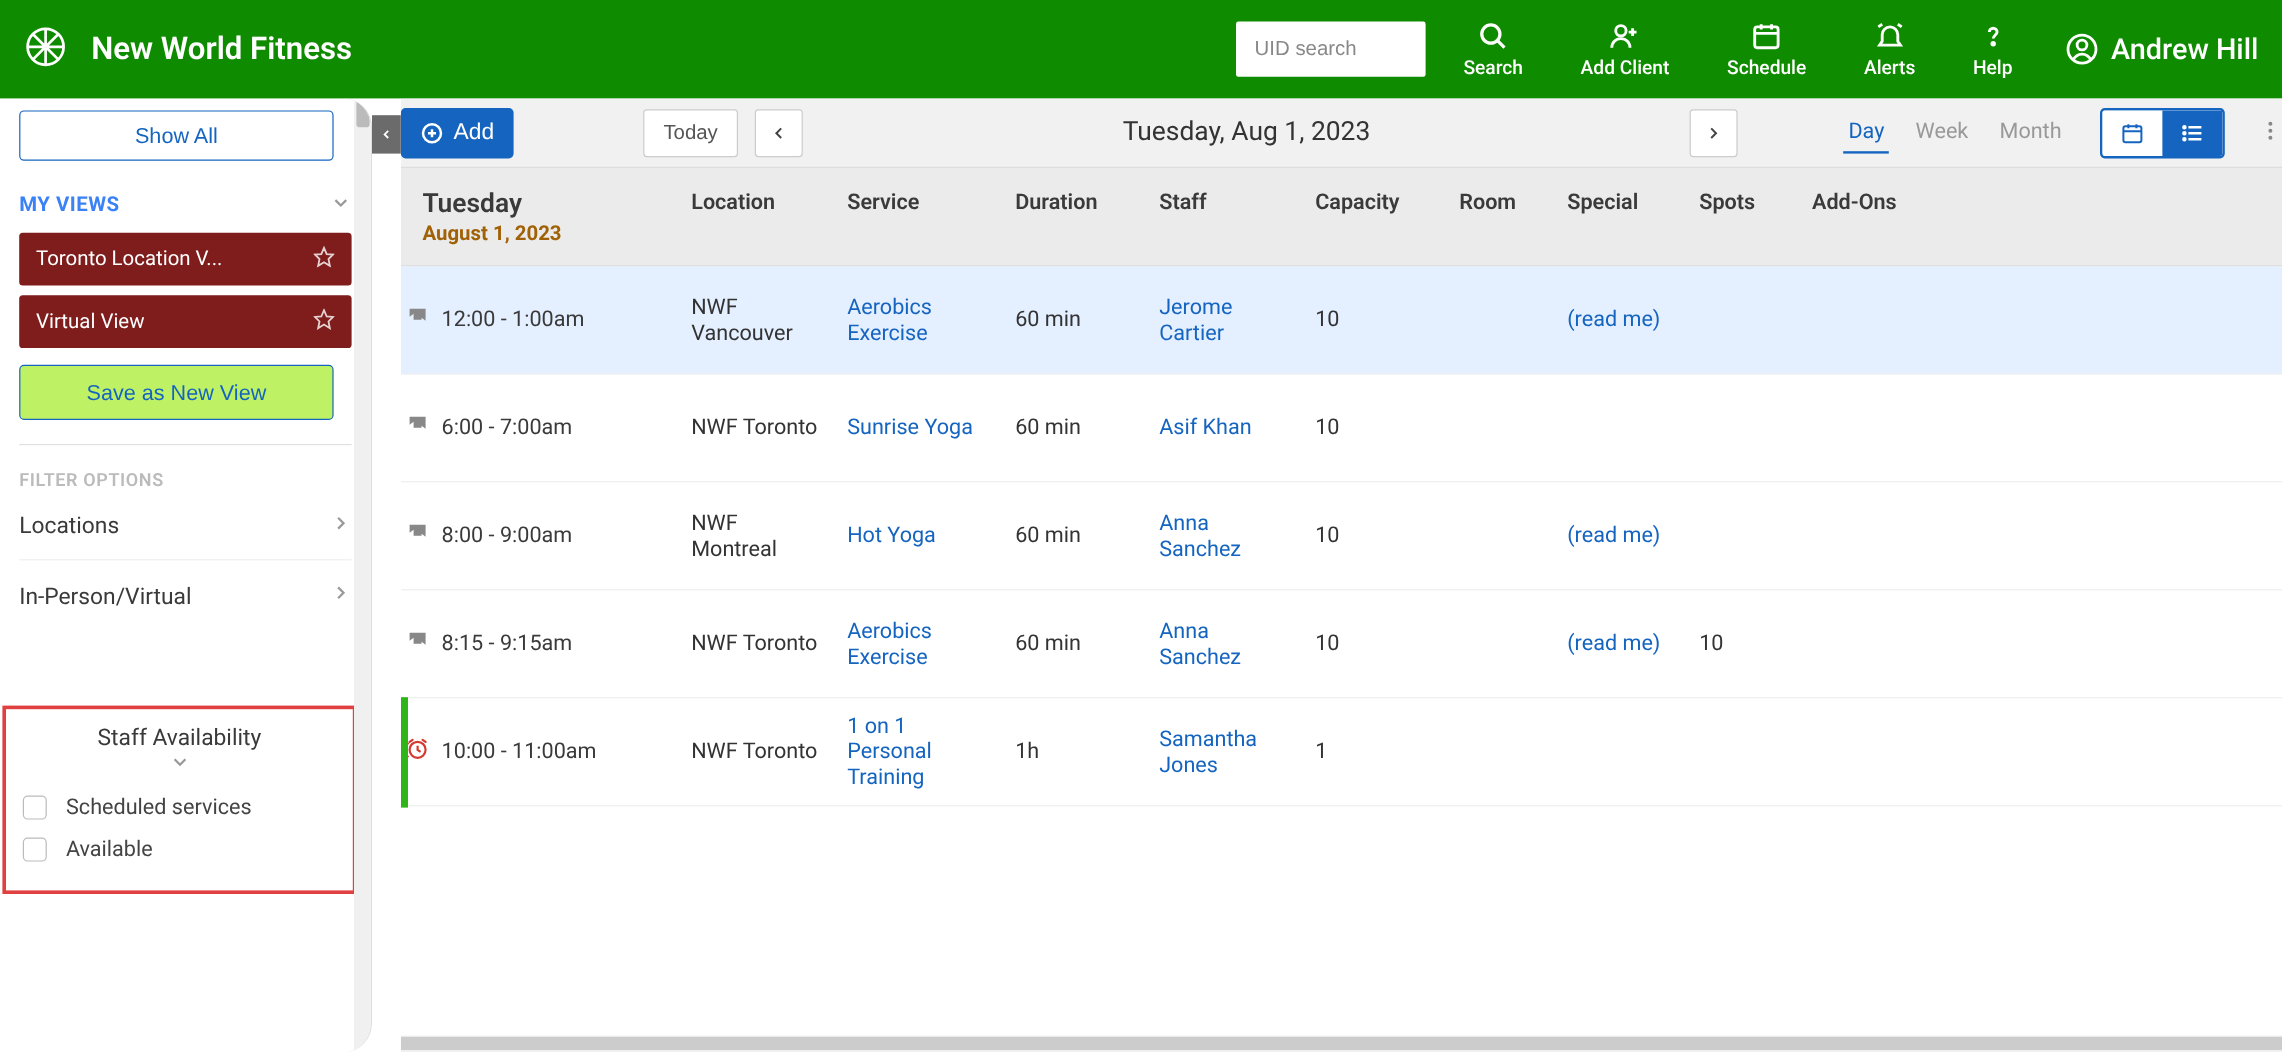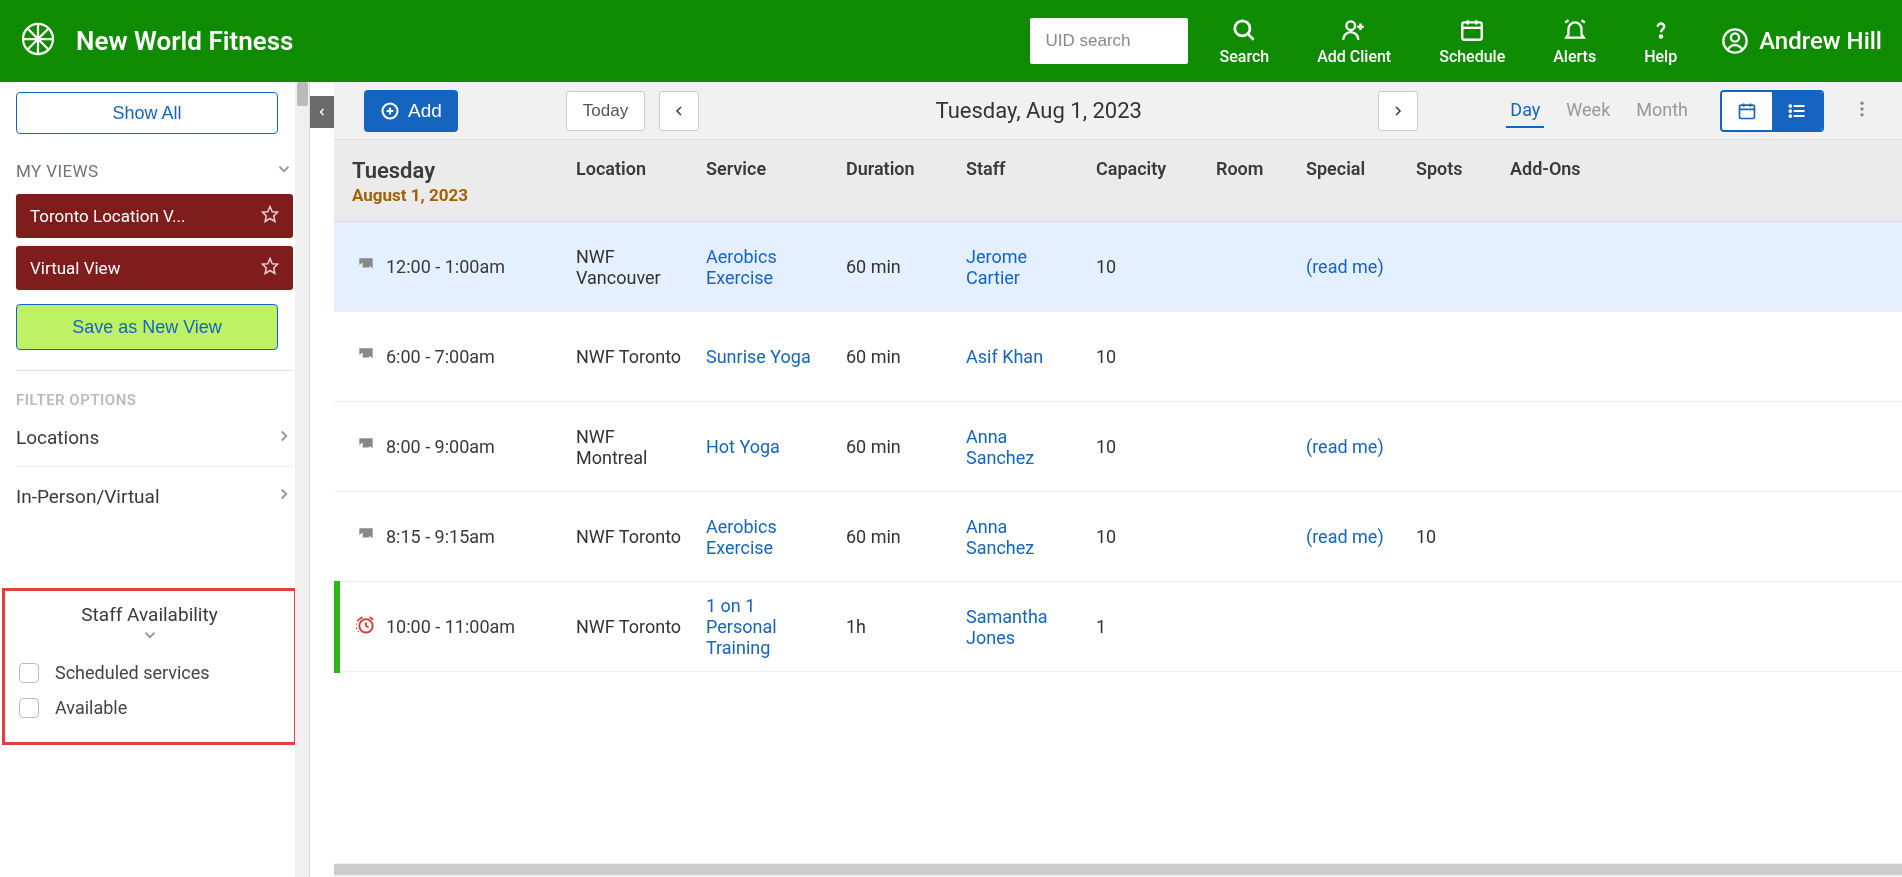--- a/index.html
+++ b/index.html
@@ -15,28 +15,28 @@
   .header-nav { display: flex; align-items: flex-end; gap: 40px; margin-left: 28px; }
   .nav-item { display: flex; flex-direction: column; align-items: center; gap: 4px; cursor: pointer; font-size: 16px; font-weight: 500; padding: 6px 4px; }
   .nav-item svg { width: 26px; height: 26px; }
   .user-wrap { display: flex; align-items: center; gap: 10px; margin-left: 40px; cursor: pointer; }
   .user-wrap svg { width: 28px; height: 28px; }
   .user-name { font-size: 24px; font-weight: 500; }
 
   
   .workspace { display: flex; height: calc(100vh - 82px); position: relative; }
 
-  .sidebar { width: 310px; border-right: 1px solid #ddd; padding: 10px 16px 0 16px; overflow: hidden; position: relative; }
+  .sidebar { width: 310px; border-right: 1px solid #ddd; padding: 10px 16px 0 16px; overflow: hidden; position: relative; border-radius: 24px; }
   .sidebar-scroll { position: absolute; right: 0; top: 0; width: 14px; height: 100%; background: #f0f0f0; }
   .sidebar-thumb { position: absolute; right: 1px; top: 0; width: 11px; height: 24px; background: #bbb; border-radius: 2px; }
 
   .show-all-btn { width: 262px; height: 42px; border: 1px solid #1565c0; color: #1565c0; background: #fff; font-size: 18px; border-radius: 4px; cursor: pointer; }
 
   .section-head { display: flex; align-items: center; justify-content: space-between; margin-top: 26px; margin-bottom: 12px; cursor: pointer; }
-  .section-head-label { font-size: 17px; font-weight: 400; color: #737373; letter-spacing: 0.4px; }
+  .section-head-label { font-size: 17px; font-weight: 700; color: #3b82f6; letter-spacing: 0.4px; }
   .chevron { color: #999; }
 
   .view-item { display: flex; align-items: center; justify-content: space-between; background: #7f1d1d; color: #fff; height: 44px; padding: 0 14px; border-radius: 3px; margin-bottom: 8px; cursor: pointer; font-size: 17px; }
   .star { color: #fff; opacity: 0.8; }
 
   .save-view-btn { width: 262px; height: 46px; border: 1px solid #1565c0; color: #1565c0; background: #bef264; font-size: 18px; border-radius: 4px; cursor: pointer; margin-top: 6px; }
 
   .divider { height: 1px; background: #e0e0e0; margin: 20px 0 0; }
 
   .filter-options-label { color: #bbb; font-size: 15px; font-weight: 600; letter-spacing: 0.5px; margin-top: 20px; }
@@ -51,21 +51,21 @@
   .checkbox { width: 20px; height: 20px; border: 1.5px solid #bbb; border-radius: 4px; }
   .check-label { font-size: 18px; color: #444; }
 
   
   .main { flex: 1; display: flex; position: relative; overflow: hidden; }
   .collapse-handle { width: 24px; background: #6b6b6b; display: flex; align-items: center; justify-content: center; height: 32px; margin-top: 14px; cursor: pointer; }
   .collapse-handle svg { width: 12px; height: 12px; fill: #fff; }
 
   .content { flex: 1; display: flex; flex-direction: column; overflow: hidden; }
 
-  .toolbar { height: 58px; background: #f1f1f1; border-bottom: 1px solid #ddd; display: flex; align-items: center; padding: 0 30px; gap: 14px; }
+  .toolbar { height: 58px; background: #f1f1f1; border-bottom: 1px solid #ddd; display: flex; align-items: center; padding: 0 0; gap: 14px; }
   .add-btn { background: #1565c0; color: #fff; border: none; height: 42px; padding: 0 16px; font-size: 19px; font-weight: 500; border-radius: 4px; display: flex; align-items: center; gap: 8px; cursor: pointer; }
   .today-btn { background: #fff; border: 1px solid #ccc; height: 40px; padding: 0 16px; font-size: 17px; border-radius: 3px; cursor: pointer; color: #555; }
   .nav-arrow { background: #fff; border: 1px solid #ccc; width: 40px; height: 40px; display: flex; align-items: center; justify-content: center; border-radius: 3px; cursor: pointer; color: #444; }
   .date-display { flex: 1; text-align: center; font-size: 22px; color: #333; }
   .range-tabs { display: flex; gap: 18px; margin-right: 14px; }
   .range-tab { font-size: 18px; color: #999; cursor: pointer; padding: 6px 4px; }
   .range-tab.active { color: #1565c0; border-bottom: 2.5px solid #1565c0; }
   .view-toggle { display: flex; border: 2px solid #1565c0; border-radius: 4px; overflow: hidden; height: 42px; }
   .view-toggle-btn { width: 50px; display: flex; align-items: center; justify-content: center; cursor: pointer; }
   .view-toggle-btn.cal { color: #1565c0; background: #fff; }
@@ -85,21 +85,21 @@
   .col-spec { width: 110px; }
   .col-spots{ width: 94px; }
   .col-addon{ width: 96px; }
 
   .day-title { font-size: 22px; font-weight: 600; color: #3a3a3a; }
   .day-sub   { font-size: 17px; font-weight: 700; color: #a16207; margin-top: 2px; }
 
   .row { display: flex; align-items: center; min-height: 90px; border-bottom: 1px solid #eee; padding: 10px 0; }
   .row.highlight { background: #e4efff; }
   .row .cell { padding: 0 10px; font-size: 18px; }
-  .cell.col-time { display: flex; align-items: center; gap: 10px; padding-left: 22px; color: #3a3a3a; }
+  .cell.col-time { display: flex; align-items: center; gap: 10px; padding-left: 4px; color: #3a3a3a; }
   .time-icon { color: #888; }
   .time-icon.recur svg { width: 20px; height: 20px; }
   .time-icon.clock svg { width: 20px; height: 20px; color: #d43a2f; }
   .link { color: #1565c0; cursor: pointer; }
   .green-bar { position: absolute; left: 0; width: 6px; background: #2fb51a; height: 92px; }
 
   .hscroll { height: 14px; background: #f0f0f0; }
   .hscroll-thumb { height: 11px; background: #ccc; width: 100%; margin: 1px 0; }
 
 </style>

